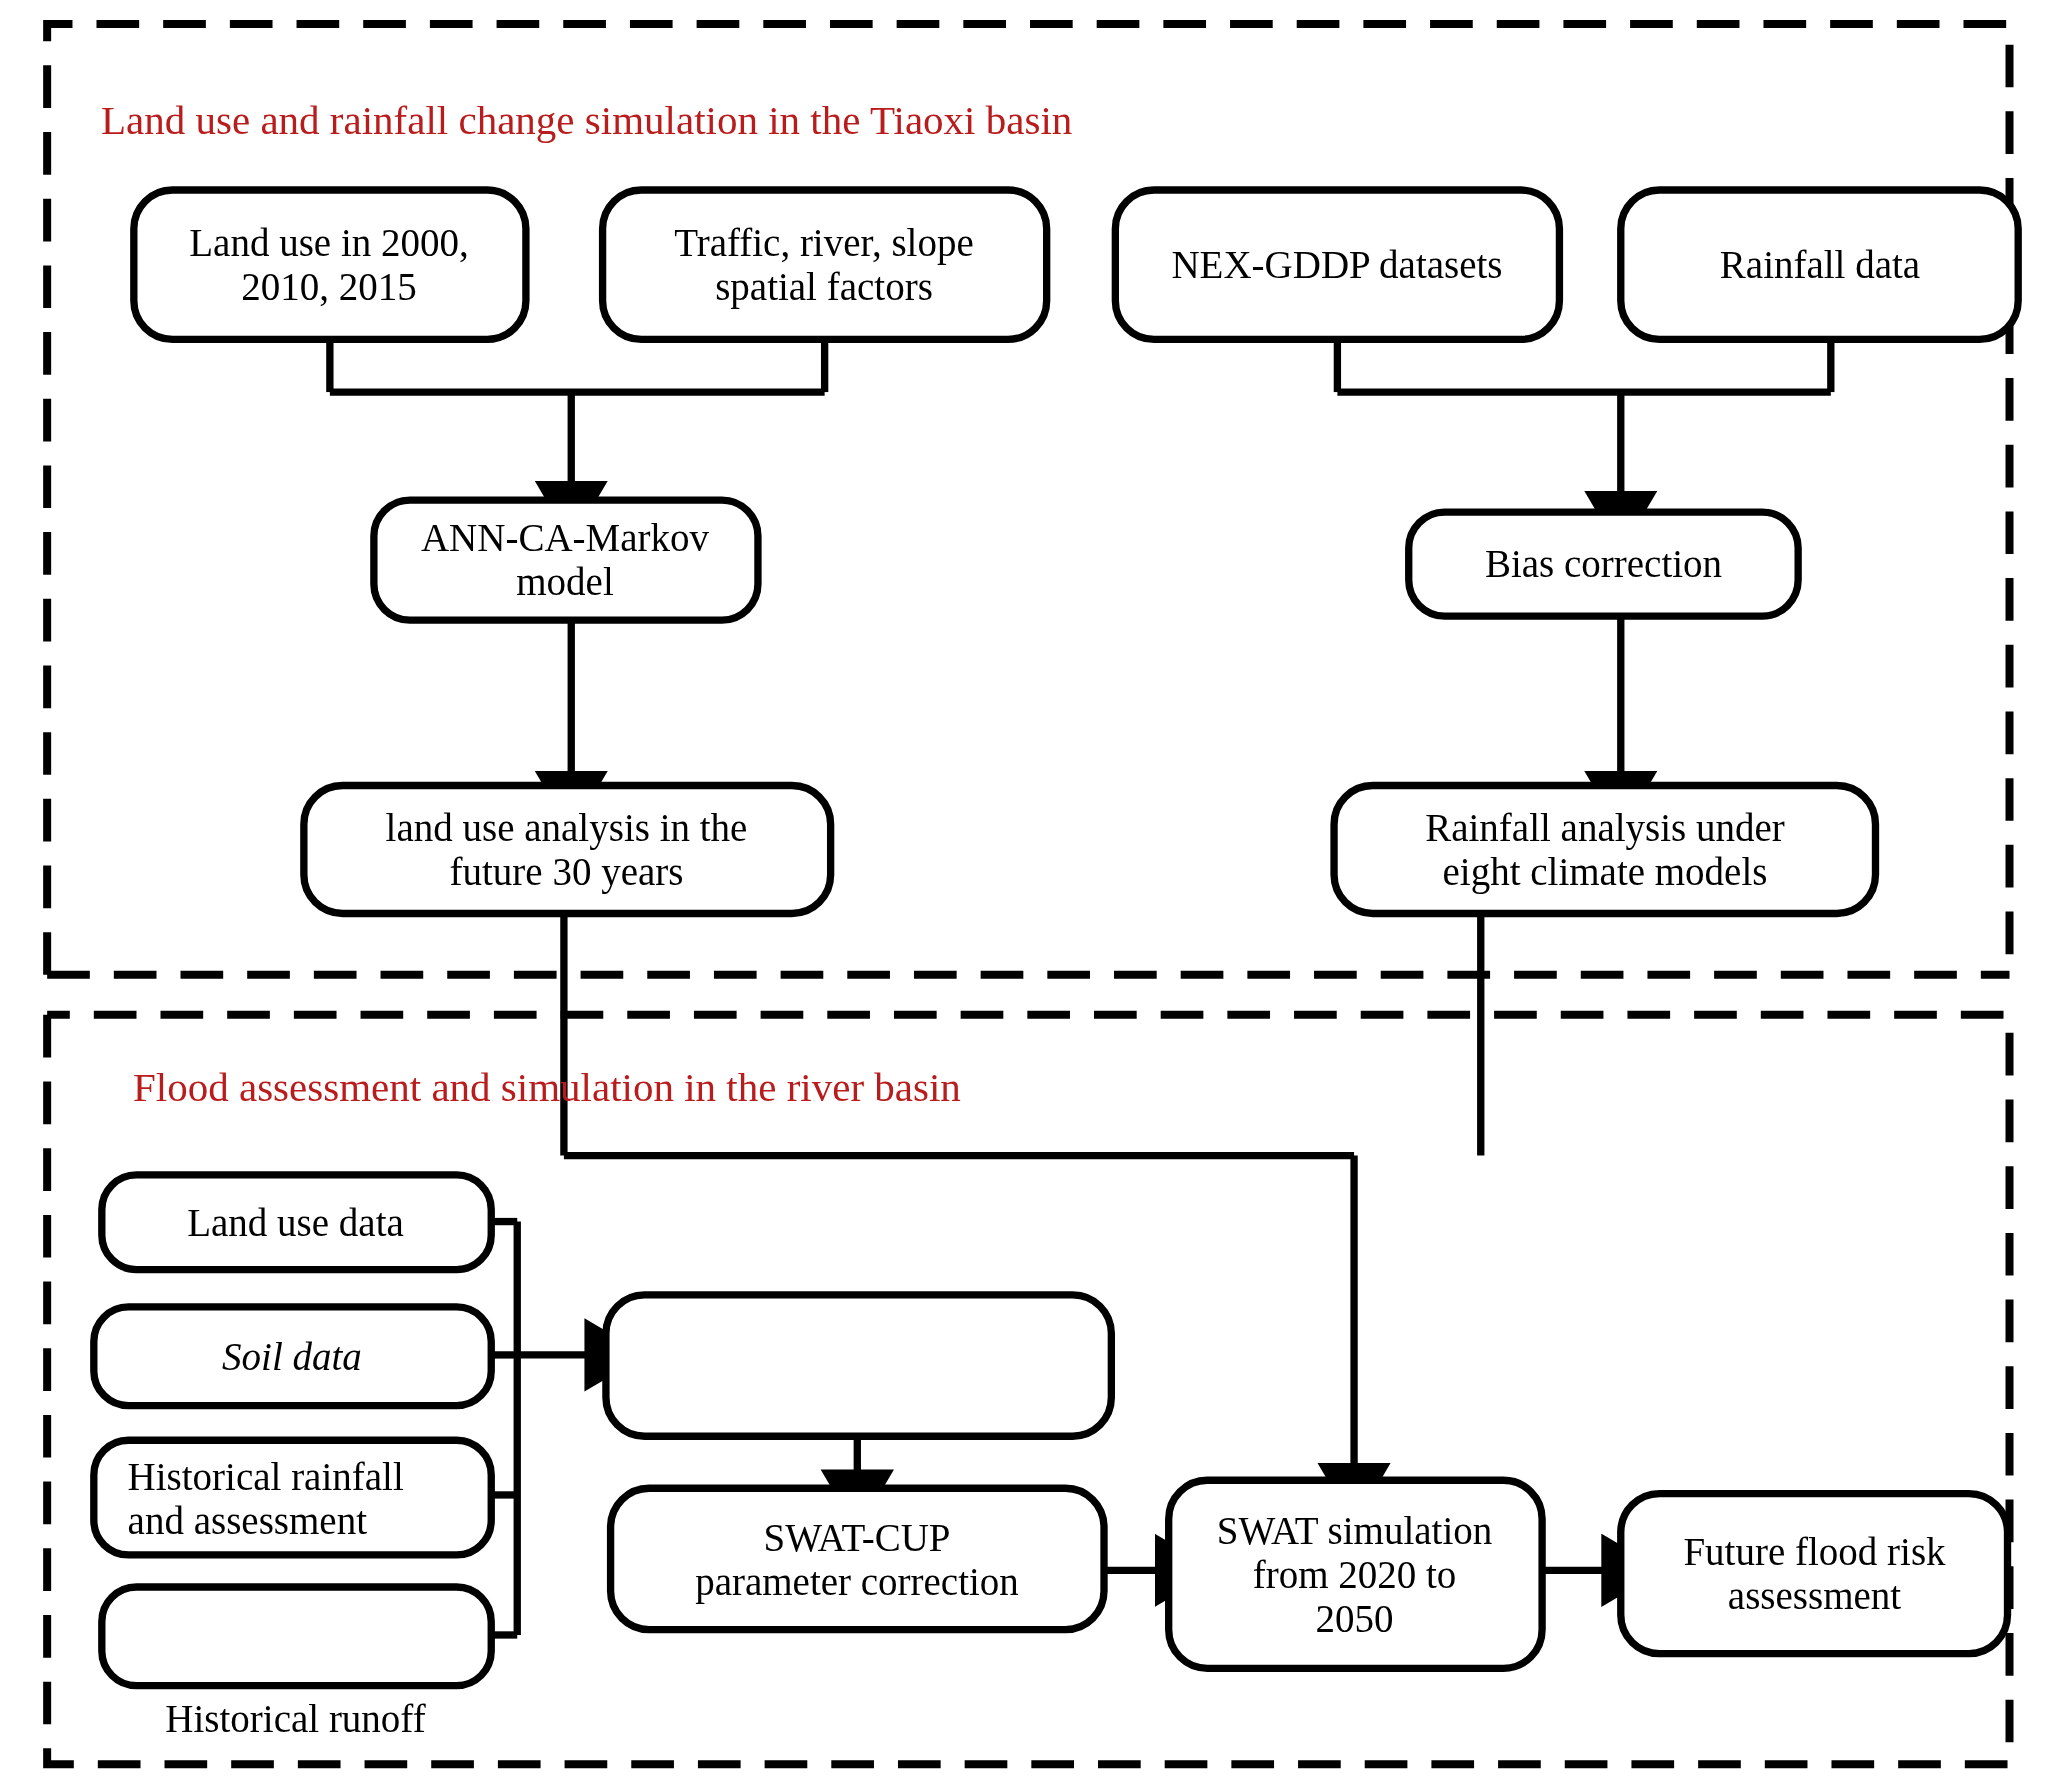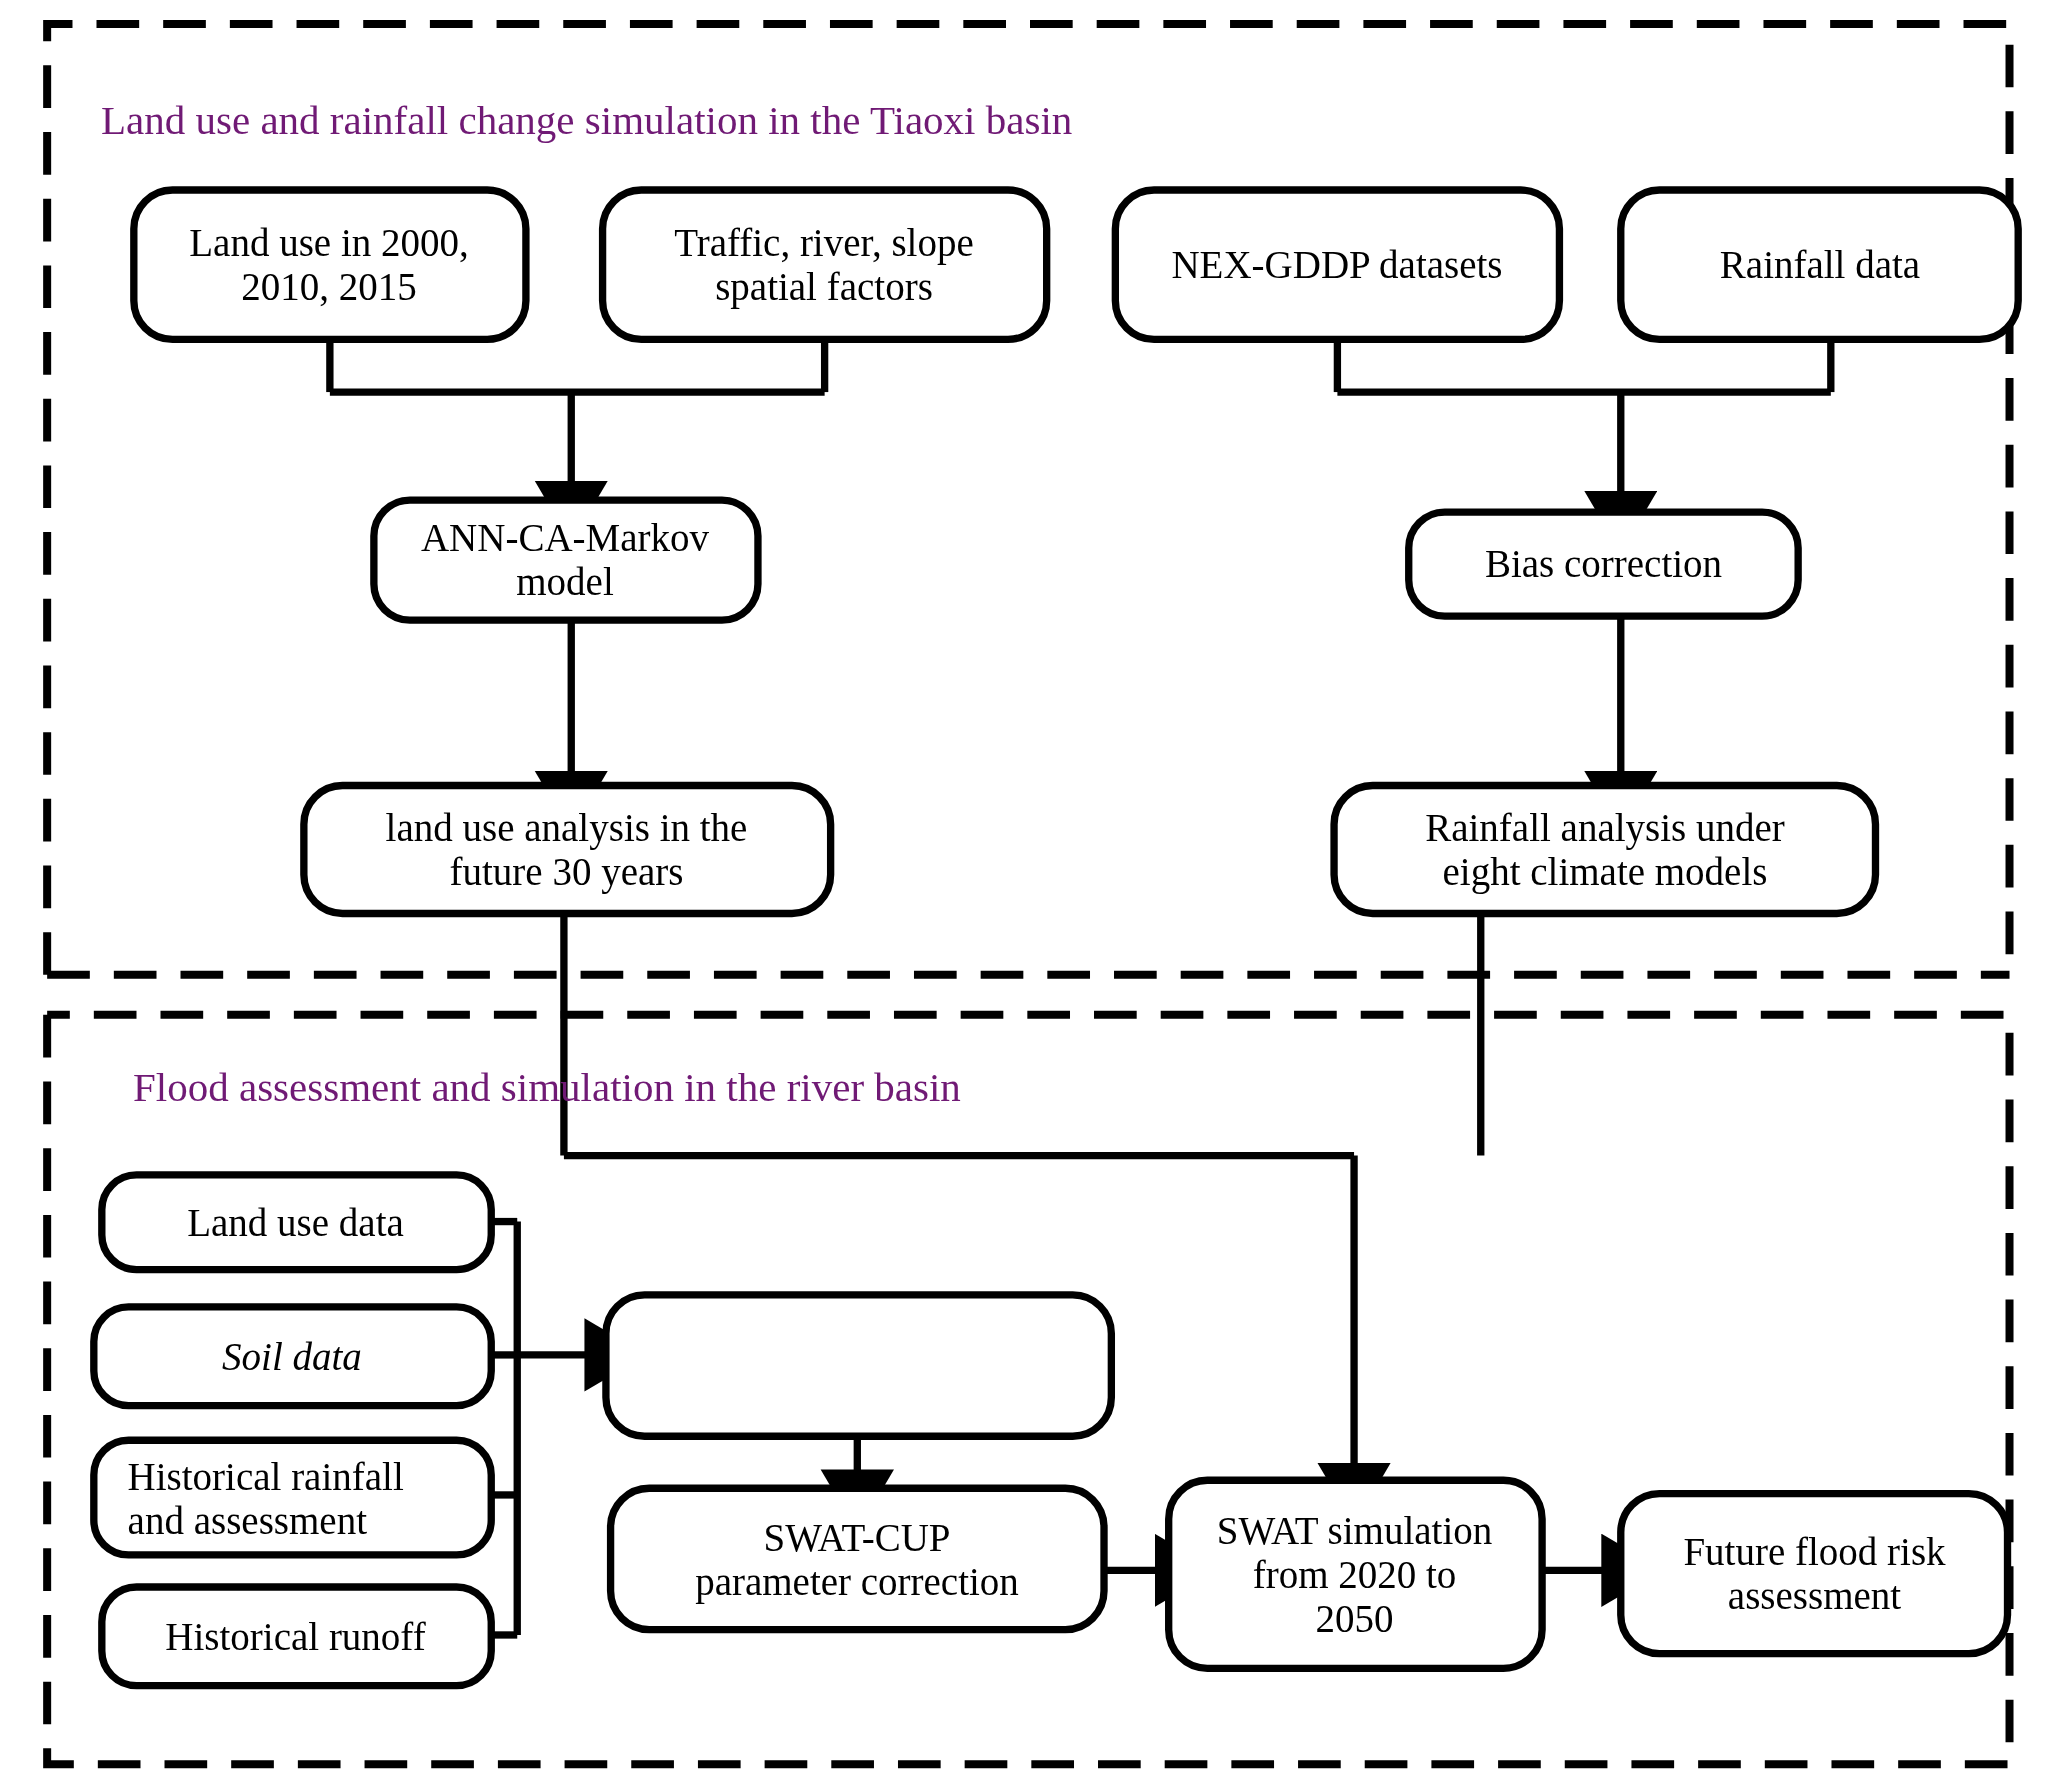--- a/index.html
+++ b/index.html
@@ -1,20 +1,20 @@
 <!DOCTYPE html>
 <html style="font-size:10.7px"><head>
 <meta charset="utf-8">
 <style>
   html,body{margin:0;padding:0;background:#ffffff;}
   body{width:2046px;height:1791px;overflow:hidden;
        font-family:"Liberation Serif","DejaVu Serif",serif;}
   #stage{position:relative;width:2046px;height:1791px;background:#fff;}
   svg#flow{position:absolute;left:0;top:0;width:2046px;height:1791px;}
-  .panel-title{position:absolute;white-space:nowrap;color:#701a75;
+  .panel-title{position:absolute;white-space:nowrap;color:#b91c1c;
       font-family:"Liberation Serif","DejaVu Serif",serif;font-size:41px;line-height:1;}
   .node{position:absolute;display:flex;align-items:center;justify-content:center;
         text-align:center;color:#000;box-sizing:border-box;
         font-family:"Liberation Serif","DejaVu Serif",serif;
         font-size:39px;line-height:1.12;}
   .node span{display:block;padding:0 6.7px;}
   .node.left-text{justify-content:flex-start;text-align:left;}
   .node.left-text span{padding-left:17.3px;}
 </style>
 </head>
@@ -196,21 +196,21 @@
       </span>
   </div>
 
   <div class="node left-text" style="left:93px;top:1441px;width:398px;height:115px;">
     <span>
       <span>Historical rainfall</span>
       <span>and assessment</span>
     </span>
   </div>
 
-  <div class="node" style="left:101px;top:1587px;width:389px;height:99px;">
+  <div class="node" style="left:101px;top:1669px;width:389px;height:99px;">
     <span>
         <span>Historical runoff</span>
       </span>
   </div>
 
 
   <div class="node" style="left:610px;top:1489px;width:494px;height:141px;">
     <span>
       <span>SWAT-CUP</span>
       <span>parameter correction</span>

